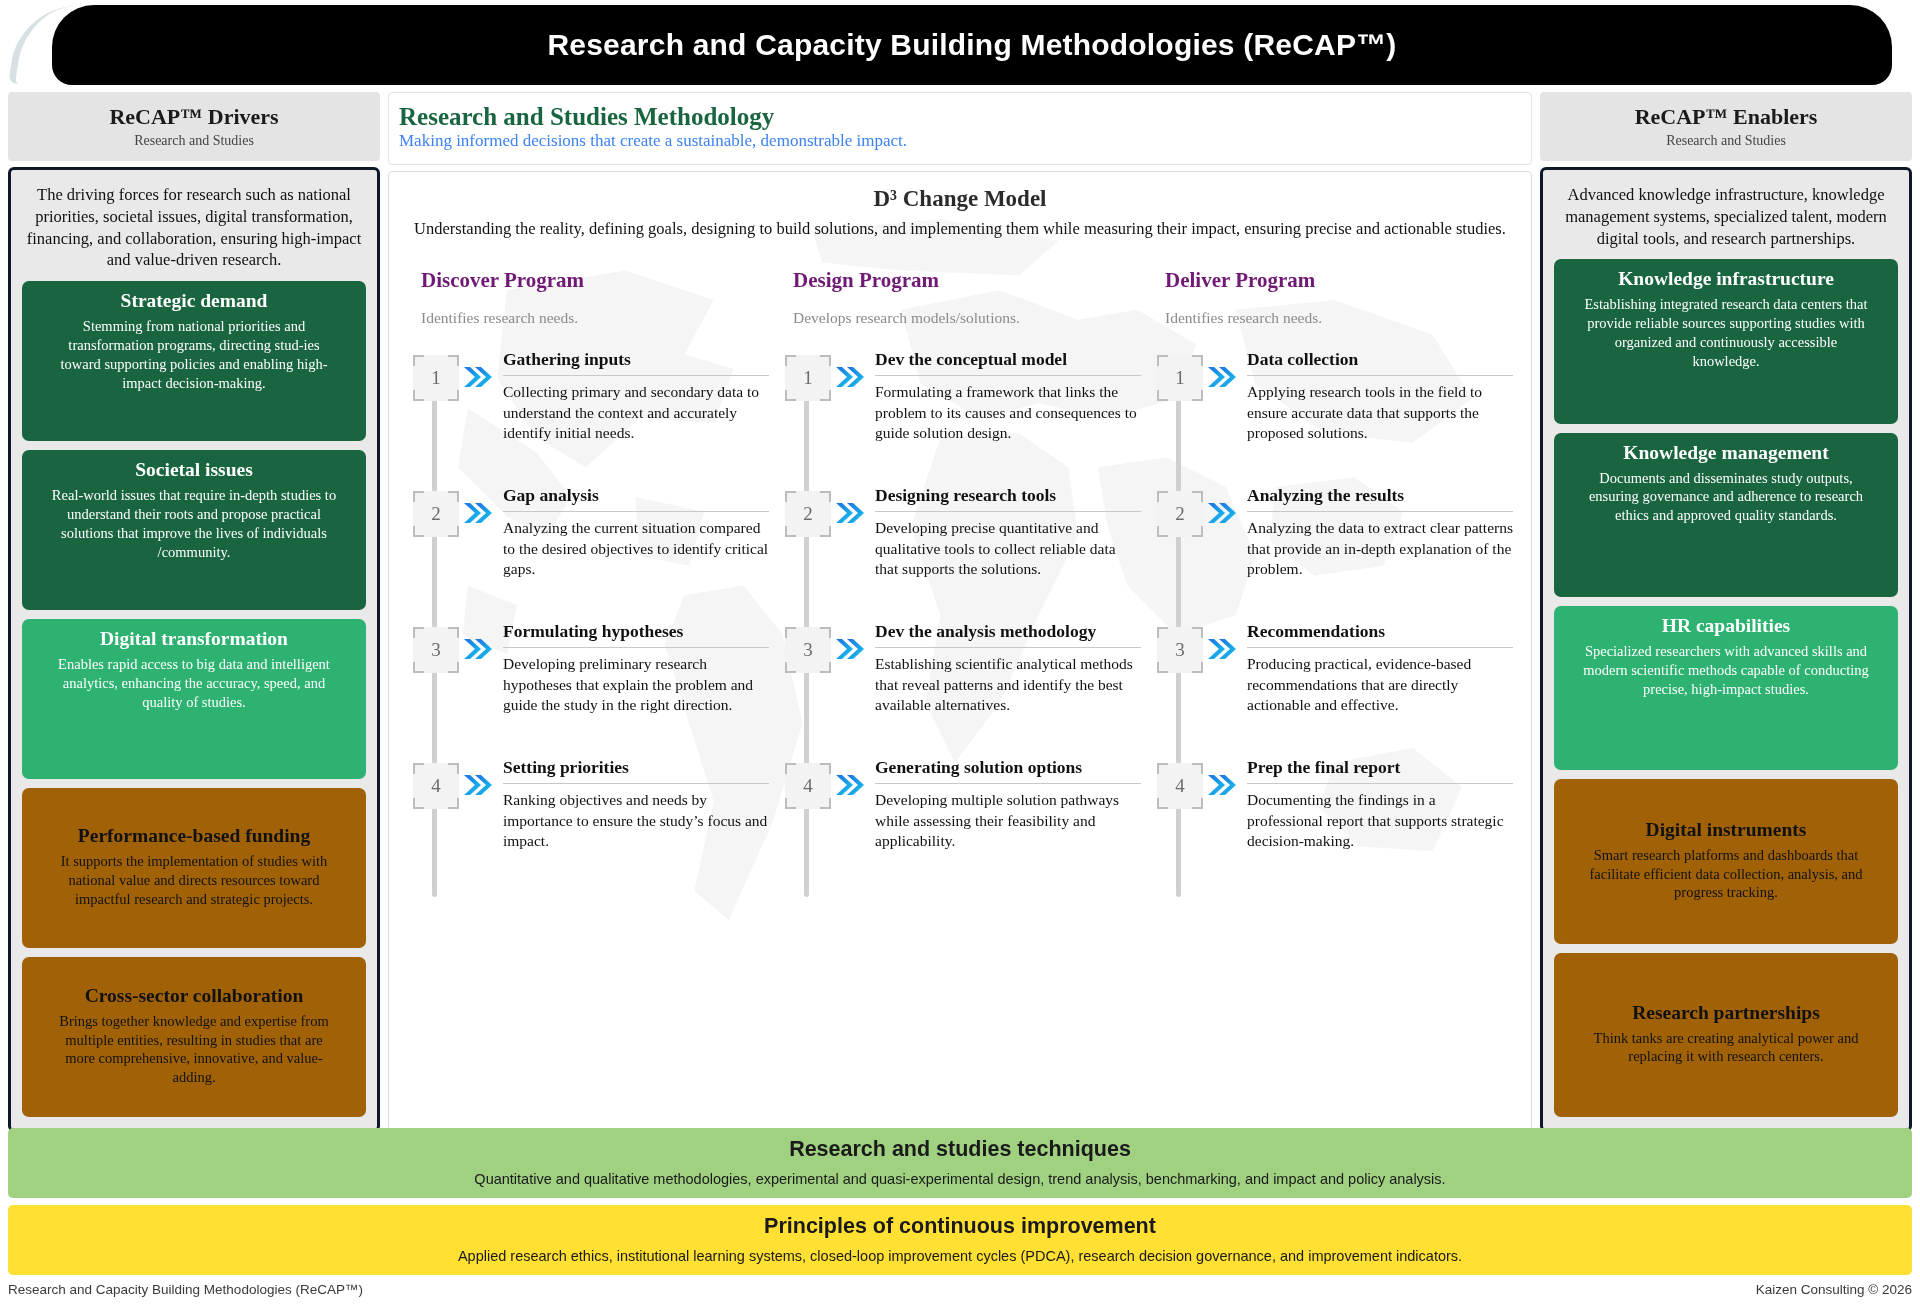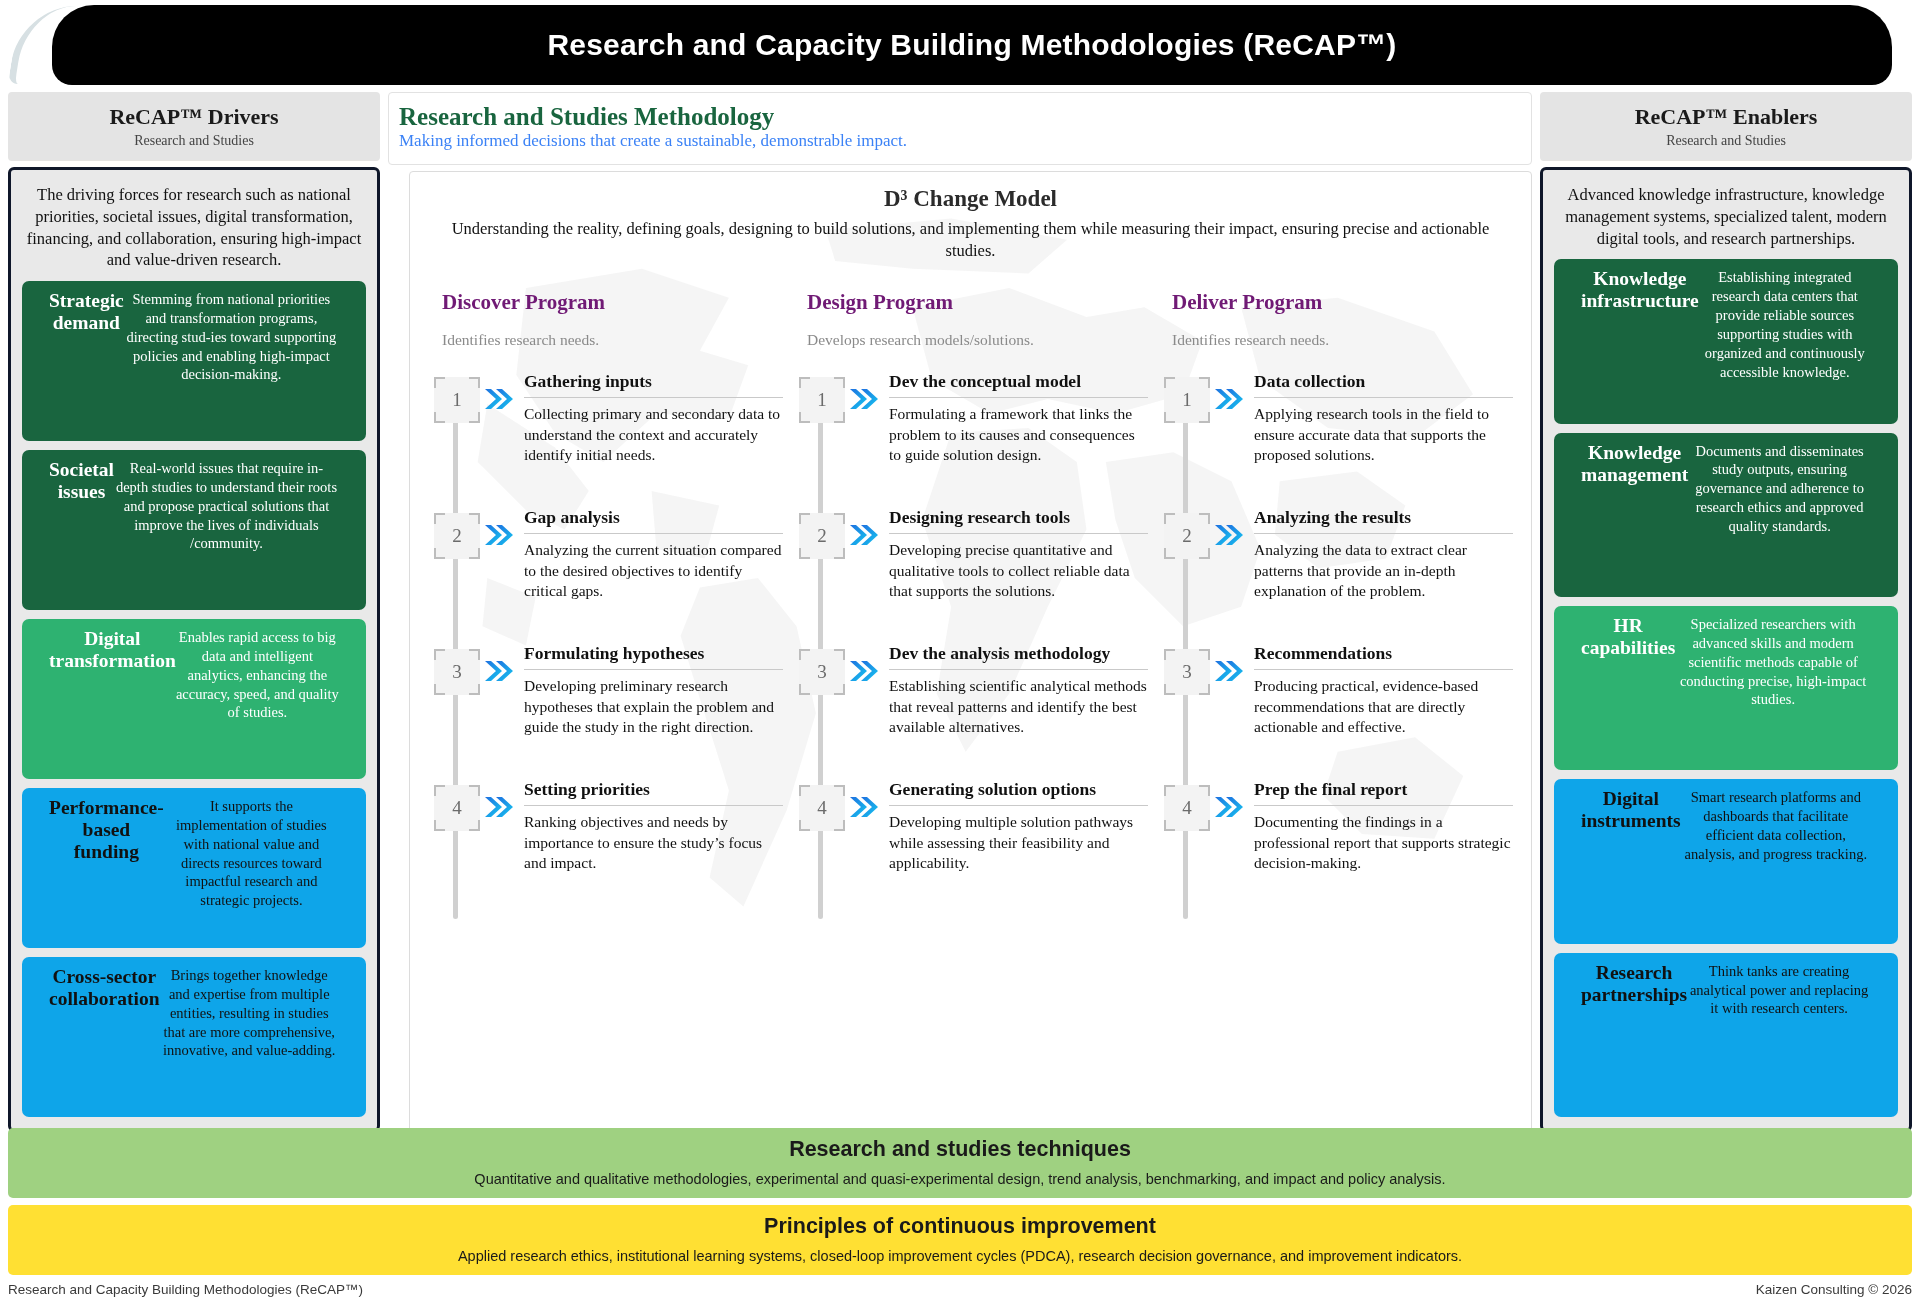--- a/index.html
+++ b/index.html
@@ -29,36 +29,36 @@
     text-align:center; }
   .side-head h2 { font-size:22px; font-weight:bold; color:#1a1a1a; }
   .side-head .sub { font-size:14px; color:#444; margin-top:3px; }
 
   .side-body { flex:1; background:#e9e9e9; border:3px solid #0f172a; border-radius:6px;
     margin-top:6px; padding:10px 11px 12px; display:flex; flex-direction:column; }
   .side-intro { font-size:16.5px; line-height:1.32; color:#111; text-align:center;
     padding:4px 4px 10px; }
   .cards { display:flex; flex-direction:column; gap:9px; flex:1; }
   .card { border-radius:7px; padding:9px 27px 11px; text-align:center; flex:1;
-    display:flex; flex-direction:row; }
+    display:flex; flex-direction:column; }
   .card h3 { font-size:19.5px; font-weight:bold; margin-bottom:5px; }
   .card p { font-size:14.5px; line-height:1.3; }
   .c-dark  { background:#19653f; color:#fff; }
   .c-mid   { background:#2eb271; color:#fff; }
-  .c-lite  { background:#0ea5e9; color:#111; }
+  .c-lite  { background:#a16207; color:#111;justify-content:center; }
   .c-lite h3, .c-lite p { color:#111; }
 
   
   .center-head { background:#fff; border:1px solid #e2e2e2; border-radius:4px;
     padding:10px 10px 13px; }
   .center-head h2 { font-size:25px; font-weight:bold; color:#19653f; }
   .center-head .sub { font-size:17px; color:#3b82f6; }
 
   .center-body { flex:1; margin-top:6px; border:1px solid #dcdcdc; border-radius:4px;
-    background:#fff; position:relative; overflow:hidden; padding:14px 18px 10px;margin-left:21px; }
+    background:#fff; position:relative; overflow:hidden; padding:14px 18px 10px; }
   .worldmap { position:absolute; inset:0; opacity:.55; }
 
   .model-title { position:relative; text-align:center; font-size:23px; font-weight:bold;
     color:#2b2b2b; }
   .model-sub { position:relative; text-align:center; font-size:16.5px; color:#111;
     line-height:1.34; margin-top:6px; max-width:1160px; margin-left:auto; margin-right:auto; }
 
   .programs { position:relative; display:flex; gap:10px; margin-top:28px; }
   .program { flex:1; display:flex; flex-direction:column; }
   .program > h3 { font-size:21px; font-weight:bold; color:#701a75; padding-left:14px; }

